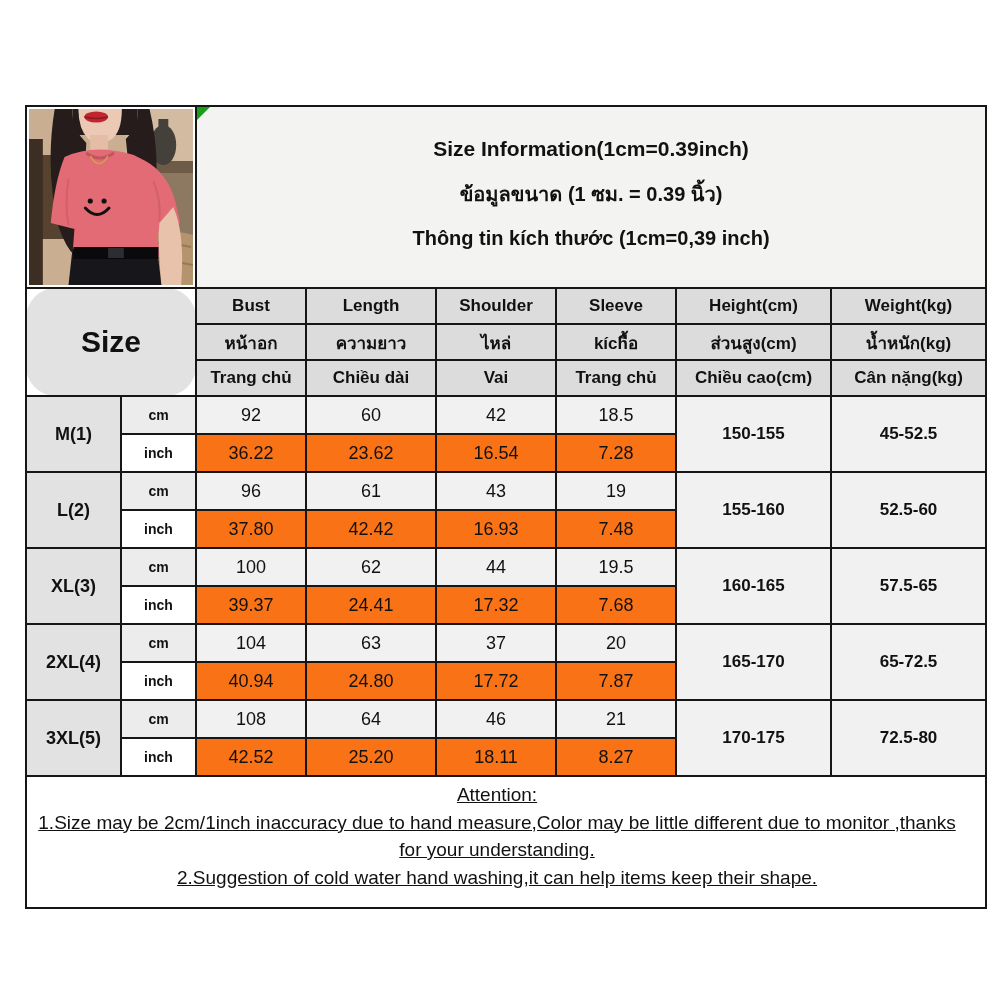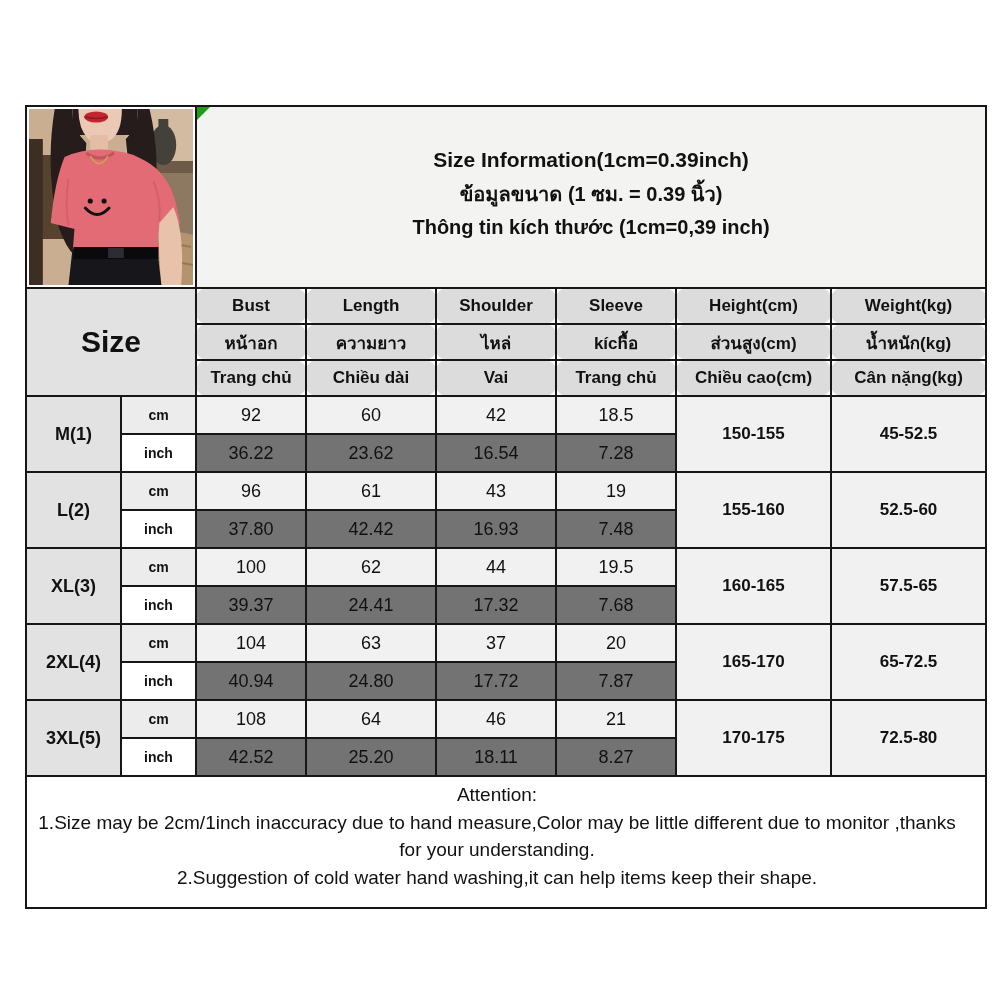--- a/index.html
+++ b/index.html
@@ -12,38 +12,38 @@
   tr.r-photo { height:180px; }
   tr.r-head  { height:36px; }
   tr.r-data  { height:38px; }
 
   td.photo-cell { background:#ffffff; padding:2px; }
   .photo-wrap { width:100%; height:176px; position:relative; }
   .photo-wrap svg { display:block; width:100%; height:100%; }
 
   td.title-cell { background:#f3f3f1; position:relative; }
   .title-stack { display:flex; flex-direction:column; justify-content:center; align-items:center;
-    height:176px; padding-bottom:8px; gap:6px; }
+    height:176px; padding-bottom:8px; gap:17px; }
   .title-l1 { font-weight:bold; font-size:21px; }
   .title-l2 { font-weight:bold; font-size:20px; }
   .title-l3 { font-weight:bold; font-size:20px; }
   .flag { position:absolute; left:0; top:0; width:13px; height:13px; }
 
-  td.size-head { background:#e2e2e2; font-weight:bold; font-size:30px; }
-  td.col-head  { background:#dcdcdc; font-weight:bold; font-size:17px;border-radius:11px; }
+  td.size-head { background:#e2e2e2; font-weight:bold; font-size:30px;border-radius:30px; }
+  td.col-head  { background:#dcdcdc; font-weight:bold; font-size:17px; }
 
   td.c-size  { background:#e2e2e2; font-weight:bold; font-size:18px; }
   td.c-unit  { background:#ffffff; font-weight:bold; font-size:14px; }
   td.c-unit.c-cm { background:#ececec; }
-  td.c-val   { background:#737373; font-size:18px; font-weight:normal; }
+  td.c-val   { background:#f97316; font-size:18px; font-weight:normal; }
   td.c-val.c-cm { background:#f1f1f1; }
   td.c-range { background:#f1f1f1; font-weight:bold; font-size:17px; }
 
   td.attn { text-align:left; vertical-align:top; background:#ffffff;
-    padding:4px 24px 16px 6px; font-size:19px; line-height:27.5px; }
+    padding:4px 24px 16px 6px; font-size:19px; line-height:27.5px;text-decoration:underline; }
 </style>
 </head>
 <body>
 
 <div class="sheet">
   <table class="size-sheet">
     <colgroup>
       <col style="width:95px">
         <col style="width:75px">
         <col style="width:110px">

